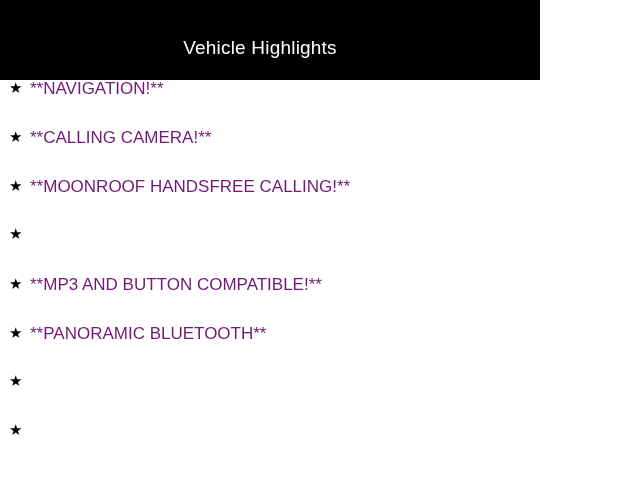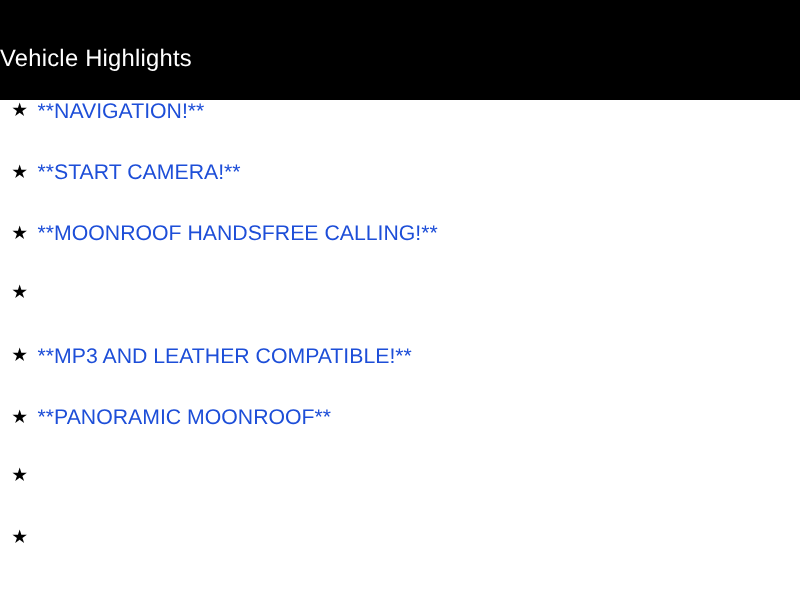--- a/index.html
+++ b/index.html
@@ -17,26 +17,26 @@
     position: relative;
     width: 640px;
     height: 480px;
     box-sizing: border-box;
     background: #ffffff;
   }
   .header-bar {
     position: absolute;
     left: 0;
     top: 0;
-    width: 640px;
+    width: 540px;
     height: 80px;
     background: #000000;
     display: flex;
     align-items: center;
-    justify-content: flex-start;
+    justify-content: center;
     box-sizing: border-box;
     padding-right: 20px;
   }
   .header-title {
     color: #ffffff;
     font-size: 19px;
     font-weight: normal;
     letter-spacing: 0.2px;
     line-height: 1;
     padding-top: 14px;
@@ -62,21 +62,21 @@
     color: #000000;
     font-size: 15px;
     line-height: 1;
     width: 21px;
     flex: 0 0 21px;
     text-align: left;
     position: relative;
     top: -1px;
   }
   .highlight-text {
-    color: #1d4ed8;
+    color: #701a75;
     font-size: 17px;
     line-height: 1;
     white-space: pre;
   }
 </style>
 </head>
 <body>
 
 <div class="page">
 
@@ -84,36 +84,36 @@
     <div class="header-title">Vehicle Highlights</div>
   </div>
 
   <ul class="highlights">
     <li class="highlight-item">
       <span class="bullet-star">★</span>
       <span class="highlight-text">**NAVIGATION!**</span>
     </li>
     <li class="highlight-item">
       <span class="bullet-star">★</span>
-      <span class="highlight-text">**START CAMERA!**</span>
+      <span class="highlight-text">**CALLING CAMERA!**</span>
     </li>
     <li class="highlight-item">
       <span class="bullet-star">★</span>
       <span class="highlight-text">**MOONROOF HANDSFREE CALLING!**</span>
     </li>
     <li class="highlight-item">
       <span class="bullet-star">★</span>
     </li>
     <li class="highlight-item">
       <span class="bullet-star">★</span>
-      <span class="highlight-text">**MP3 AND LEATHER COMPATIBLE!**</span>
+      <span class="highlight-text">**MP3 AND BUTTON COMPATIBLE!**</span>
     </li>
     <li class="highlight-item">
       <span class="bullet-star">★</span>
-      <span class="highlight-text">**PANORAMIC MOONROOF**</span>
+      <span class="highlight-text">**PANORAMIC BLUETOOTH**</span>
     </li>
     <li class="highlight-item">
       <span class="bullet-star">★</span>
     </li>
     <li class="highlight-item">
       <span class="bullet-star">★</span>
     </li>
   </ul>
 
 </div>

